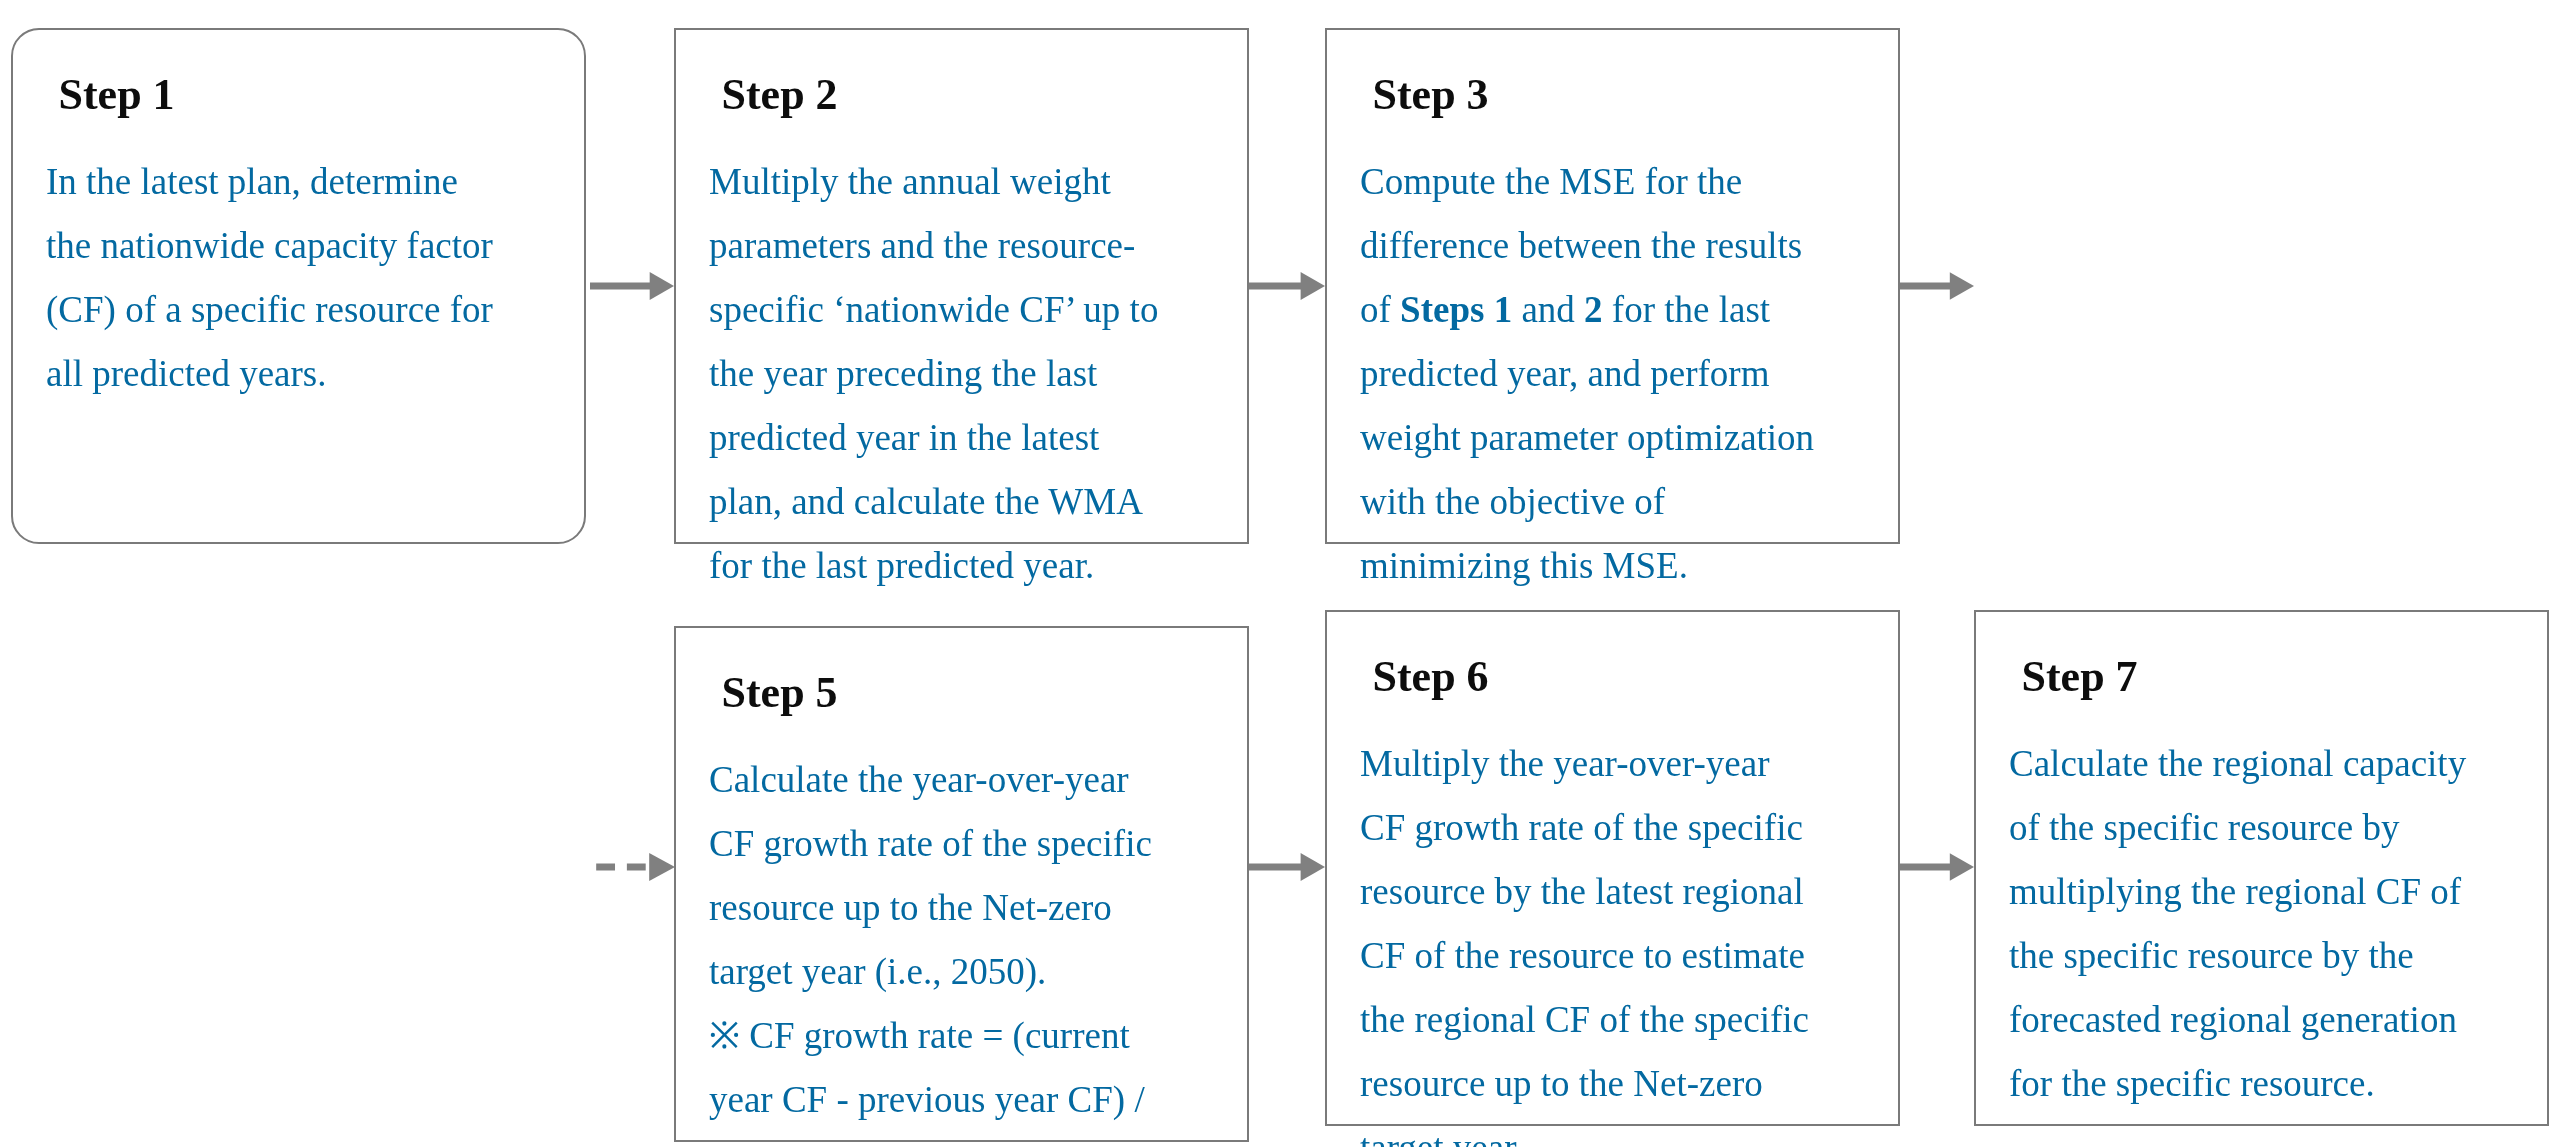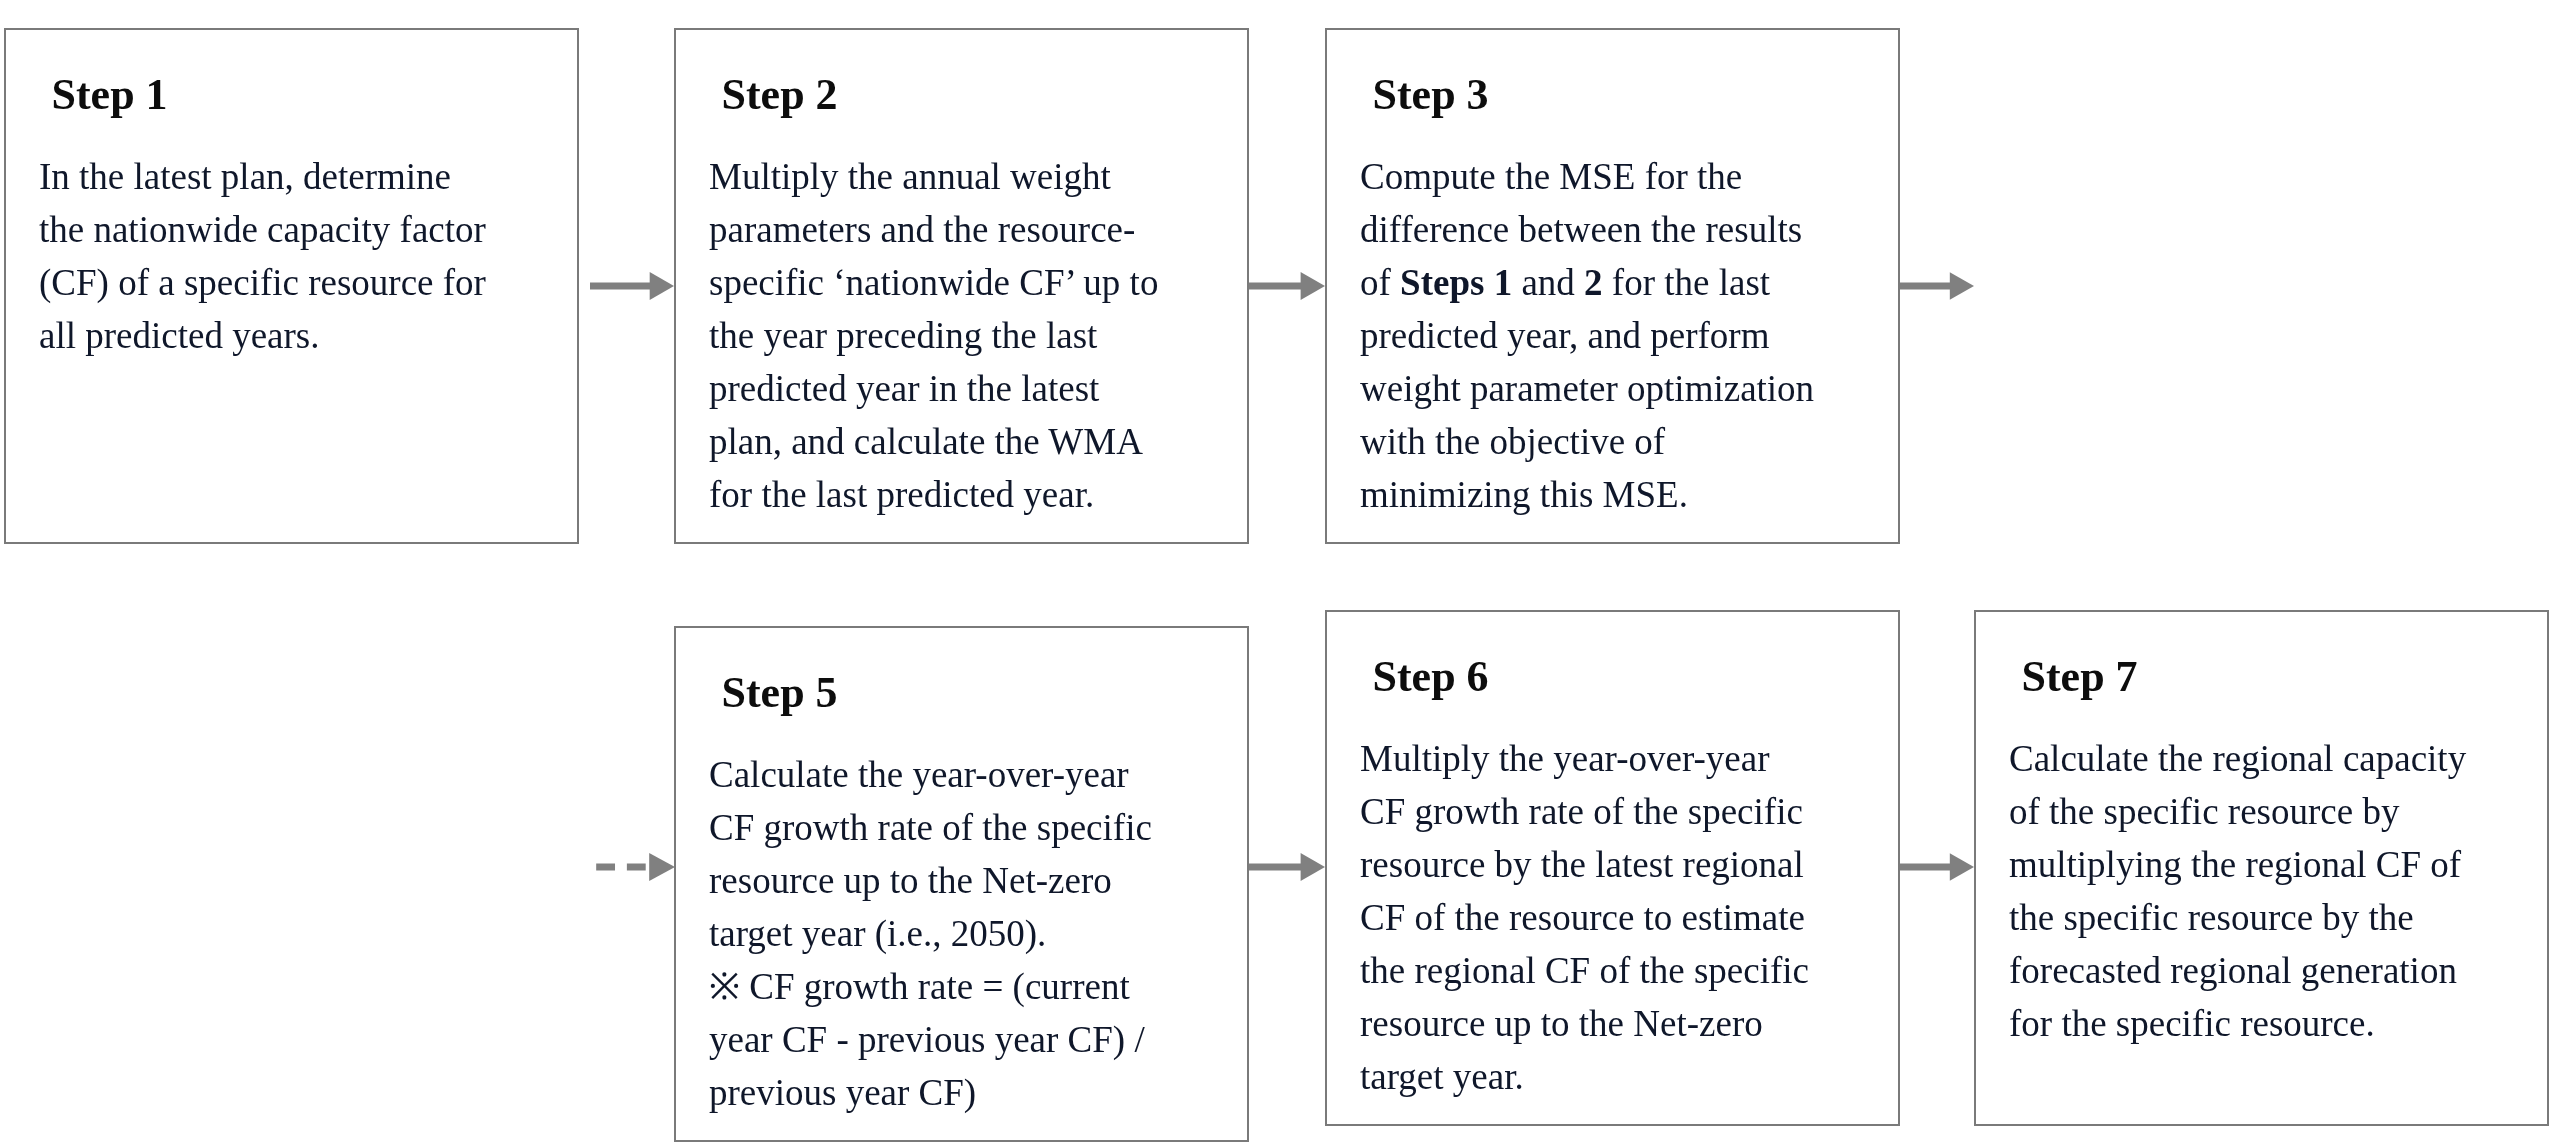--- a/index.html
+++ b/index.html
@@ -22,33 +22,33 @@
   }
   .title {
     font-size: 44px;
     font-weight: bold;
     color: #0d0d0d;
     margin: 0 0 28px 12.5px;
     line-height: 1.2;
   }
   .body {
     font-size: 37px;
-    line-height: 53px;
-    color: #0f172a;
+    line-height: 64px;
+    color: #0369a1;
     white-space: pre-line;
   }
   .body .b { font-weight: bold; text-align: right; }
   .arrow { position: absolute; display: block; }
 </style>
 </head>
 <body>
 
 <div class="canvas">
 
-  <div class="box" style="left:4px; top:28px;">
+  <div class="box" style="left:11px; top:28px;border-radius:28px;">
     <div class="title">Step 1</div>
     <div class="body"><span>In the latest plan, determine
 the nationwide capacity factor
 (CF) of a specific resource for
 all predicted years.</span></div>
   </div>
 
   <div class="box" style="left:674px; top:28px;">
     <div class="title">Step 2</div>
     <div class="body"><span>Multiply the annual weight

